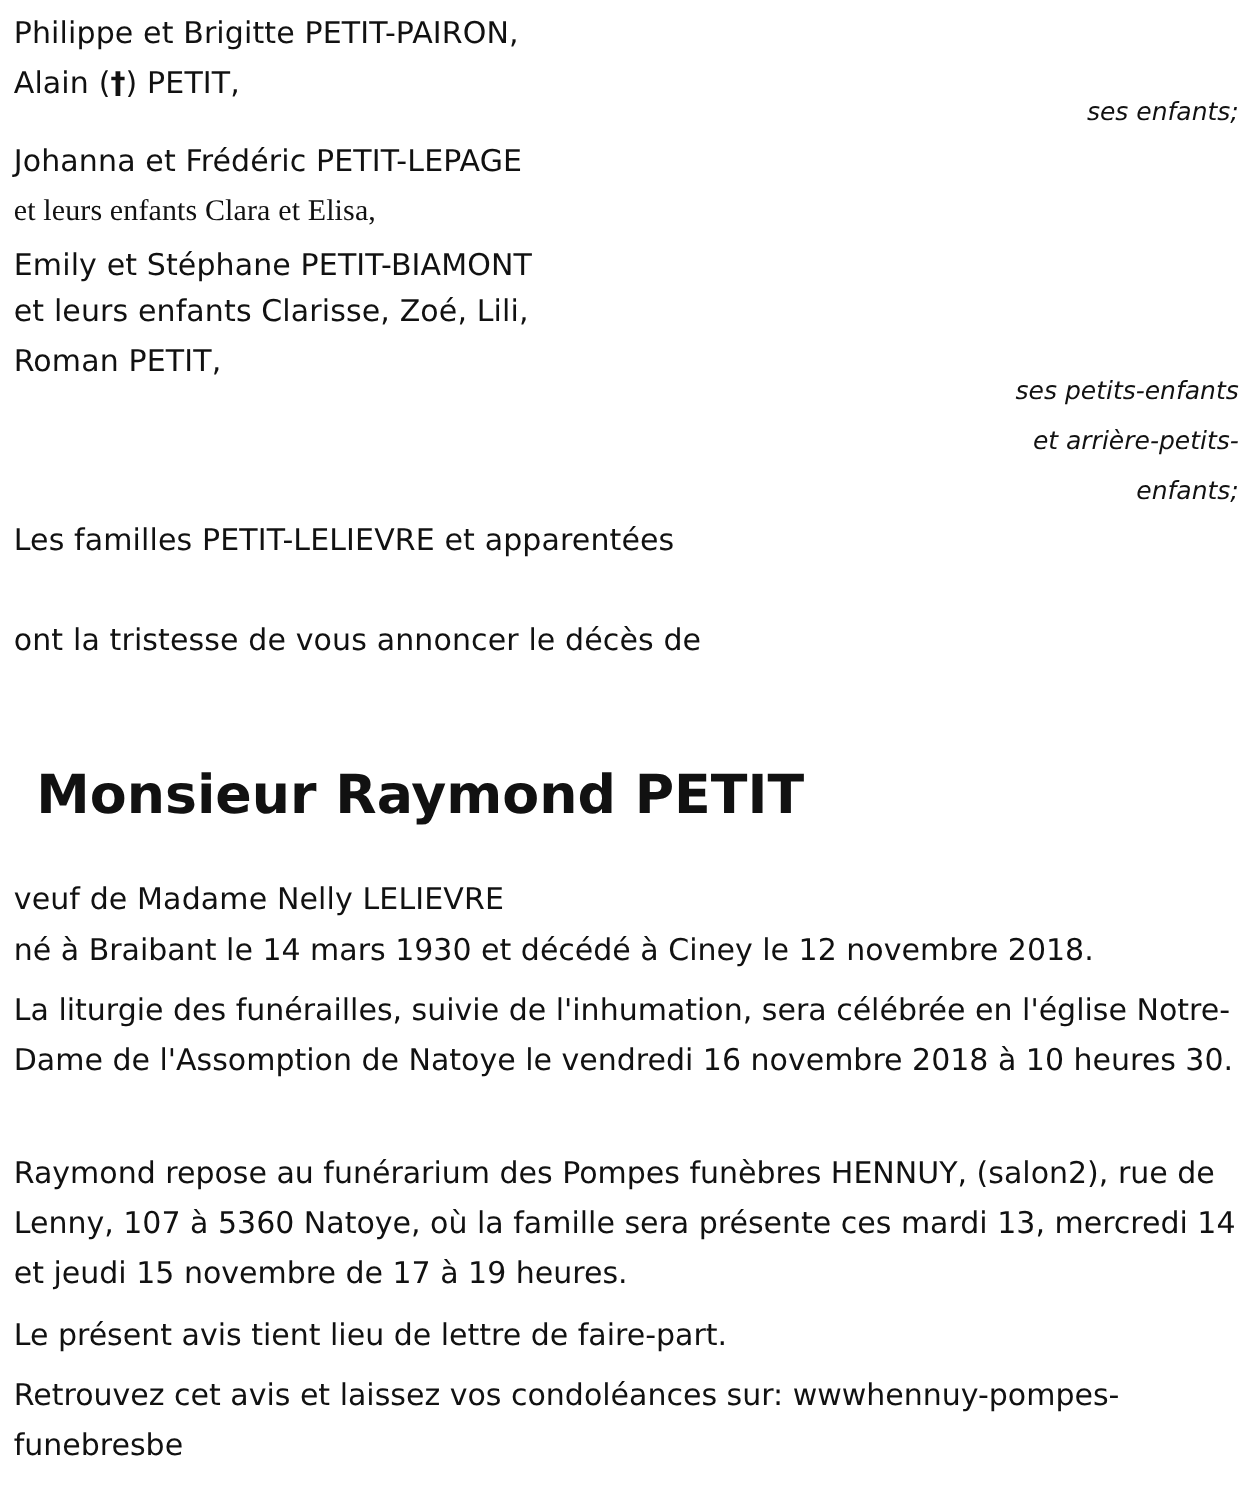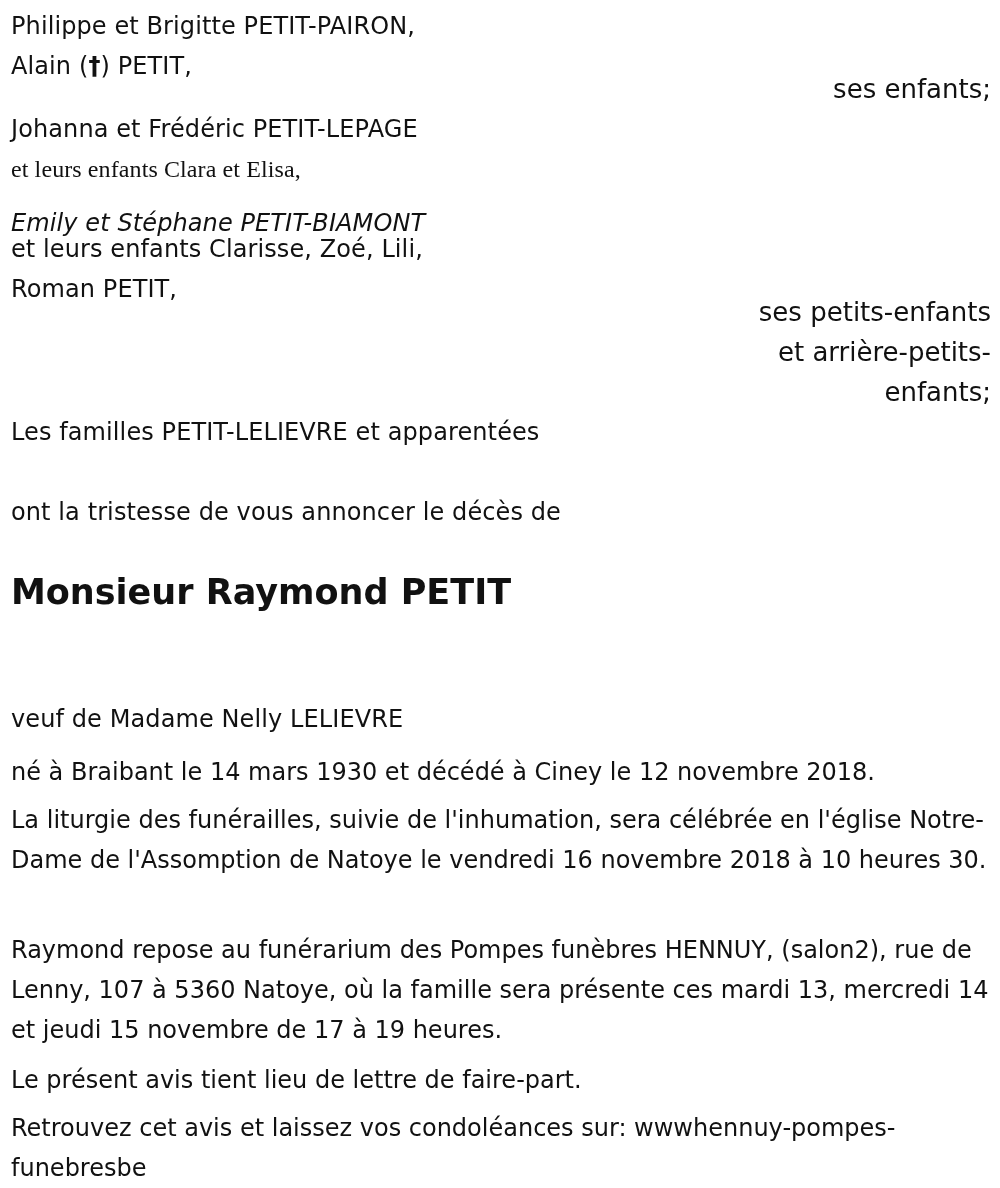--- a/index.html
+++ b/index.html
@@ -25,60 +25,61 @@
       position: absolute;
       left: 0;
       font-size: 24px;
       line-height: 40px;
       white-space: nowrap;
       letter-spacing: 0.1px;
     }
     .right {
       position: absolute;
       right: 0;
-      font-size: 26px;
+      font-style: italic;
+      font-size: 20px;
       line-height: 40px;
       white-space: nowrap;
       text-align: left;
     }
     .title {
       position: absolute;
-      left: 0;
-      font-size: 35px;
+      left: 18px;
+      font-size: 43px;
       font-weight: bold;
       line-height: 46px;
       white-space: nowrap;
+      margin-top: 44px;
     }
     .para {
       position: absolute;
       left: 0;
       width: 980px;
       font-size: 24px;
       line-height: 40px;
-      margin-top: 12px;
     }
     .bold {
       font-weight: normal;
     }
     .cross {
       font-weight: bold;
     }
   </style>
 </head>
 <body>
 
 <div class="page">
 
   <div class="line" style="top:6px;">Philippe et Brigitte PETIT-PAIRON,</div>
   <div class="line" style="top:46px;"><span>Alain (</span><span class="cross">†</span><span>) PETIT,</span></div>
   <div class="right" style="top:69px;">ses enfants;</div>
 
   <div class="line" style="top:109px;">Johanna et Frédéric PETIT-LEPAGE</div>
   <div class="line" style="top:149px;font-family:Liberation Serif, serif;">et leurs enfants Clara et Elisa,</div>
-  <div class="line" style="top:203px;font-style:italic;">Emily et Stéphane PETIT-BIAMONT</div>
+  <div class="line" style="top:192px;">Emily et Stéphane PETIT-BIAMONT</div>
   <div class="line" style="top:229px;">et leurs enfants Clarisse, Zoé, Lili,</div>
   <div class="line" style="top:269px;">Roman PETIT,</div>
 
   <div class="right" style="top:292px;">ses petits-enfants</div>
   <div class="right" style="top:332px;">et arrière-petits-</div>
   <div class="right" style="top:372px;">enfants;</div>
 
   <div class="line" style="top:412px;">Les familles PETIT-LELIEVRE et apparentées</div>
 
   <div class="line" style="top:492px;">ont la tristesse de vous annoncer le décès de</div>

